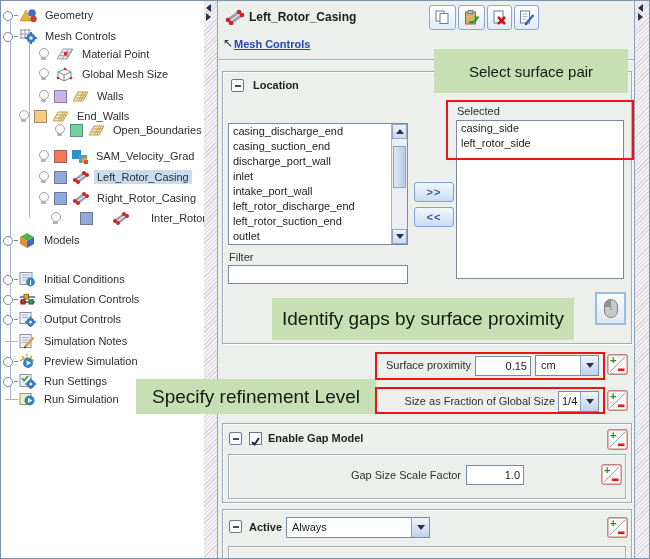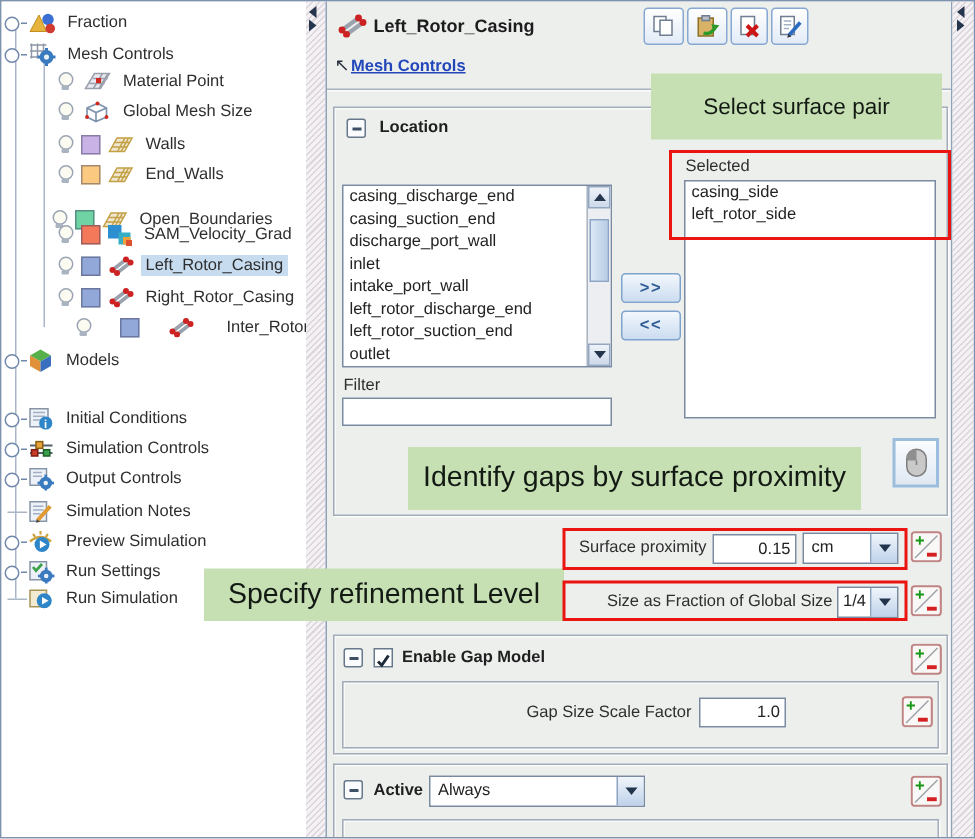--- a/index.html
+++ b/index.html
@@ -70,21 +70,21 @@
 
     <div class="trow" style="top:5px;">
       <span class="exp"></span>
       <span class="ticon">
         <svg width="20" height="16">
             <polygon points="2,14 8,3 13,14" fill="#e6b43c" stroke="#b9860f" stroke-width="0.6"></polygon>
             <circle cx="14" cy="6" r="3.8" fill="#3b6fd4"></circle>
             <circle cx="15.5" cy="12" r="3.2" fill="#d03a30"></circle>
           </svg>
       </span>
-      <span class="tlabel">Fraction</span>
+      <span class="tlabel">Geometry</span>
     </div>
 
     <div class="trow" style="top:26px;">
       <span class="exp"></span>
       <span class="ticon">
         <svg width="20" height="16">
           <g stroke="#8f98a6" stroke-width="1">
               <path d="M2 2 H13 M2 6 H13 M2 10 H13 M3 1 V11 M7 1 V11 M11 1 V11" fill="none"></path>
             </g>
           <circle cx="13" cy="10" r="4.6" fill="#3a7abf"></circle>
@@ -138,35 +138,35 @@
         <svg width="19" height="13">
             <g stroke="#c3a044" stroke-width="1" fill="#efe7cf">
               <polygon points="2,11 7,2 17,2 12,11"></polygon>
               <path d="M3.7,8 L13.7,8 M5.4,5 L15.4,5 M7.3,11 L12.3,2 M9.7,11 L14.7,2" fill="none"></path>
             </g>
           </svg>
       </span>
       <span class="tlabel">Walls</span>
     </div>
 
-    <div class="trow" style="top:106px;padding-left:36px;">
+    <div class="trow" style="top:106px;padding-left:16px;">
       <span class="bulb"></span>
       <span class="swatch" style="background:#fbc97f;"></span>
       <span class="ticon">
         <svg width="19" height="13">
             <g stroke="#c3a044" stroke-width="1" fill="#efe7cf">
               <polygon points="2,11 7,2 17,2 12,11"></polygon>
               <path d="M3.7,8 L13.7,8 M5.4,5 L15.4,5 M7.3,11 L12.3,2 M9.7,11 L14.7,2" fill="none"></path>
             </g>
           </svg>
       </span>
       <span class="tlabel">End_Walls</span>
     </div>
 
-    <div class="trow" style="top:136px;padding-left:32px;">
+    <div class="trow" style="top:120px;padding-left:52px;">
       <span class="bulb"></span>
       <span class="swatch" style="background:#6fd3a4;"></span>
       <span class="ticon">
         <svg width="19" height="13">
             <g stroke="#c3a044" stroke-width="1" fill="#efe7cf">
               <polygon points="2,11 7,2 17,2 12,11"></polygon>
               <path d="M3.7,8 L13.7,8 M5.4,5 L15.4,5 M7.3,11 L12.3,2 M9.7,11 L14.7,2" fill="none"></path>
             </g>
           </svg>
       </span>

